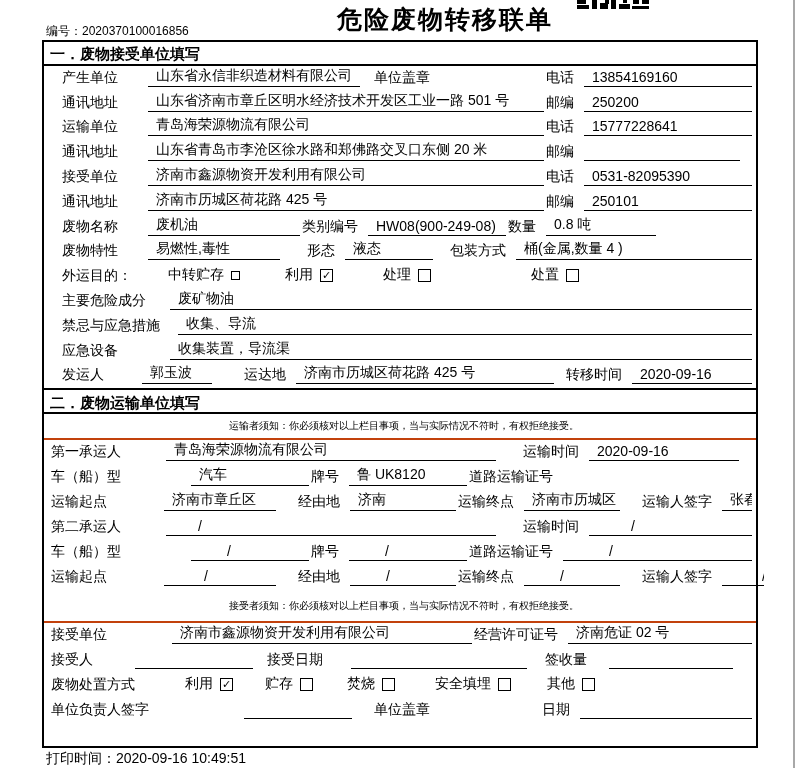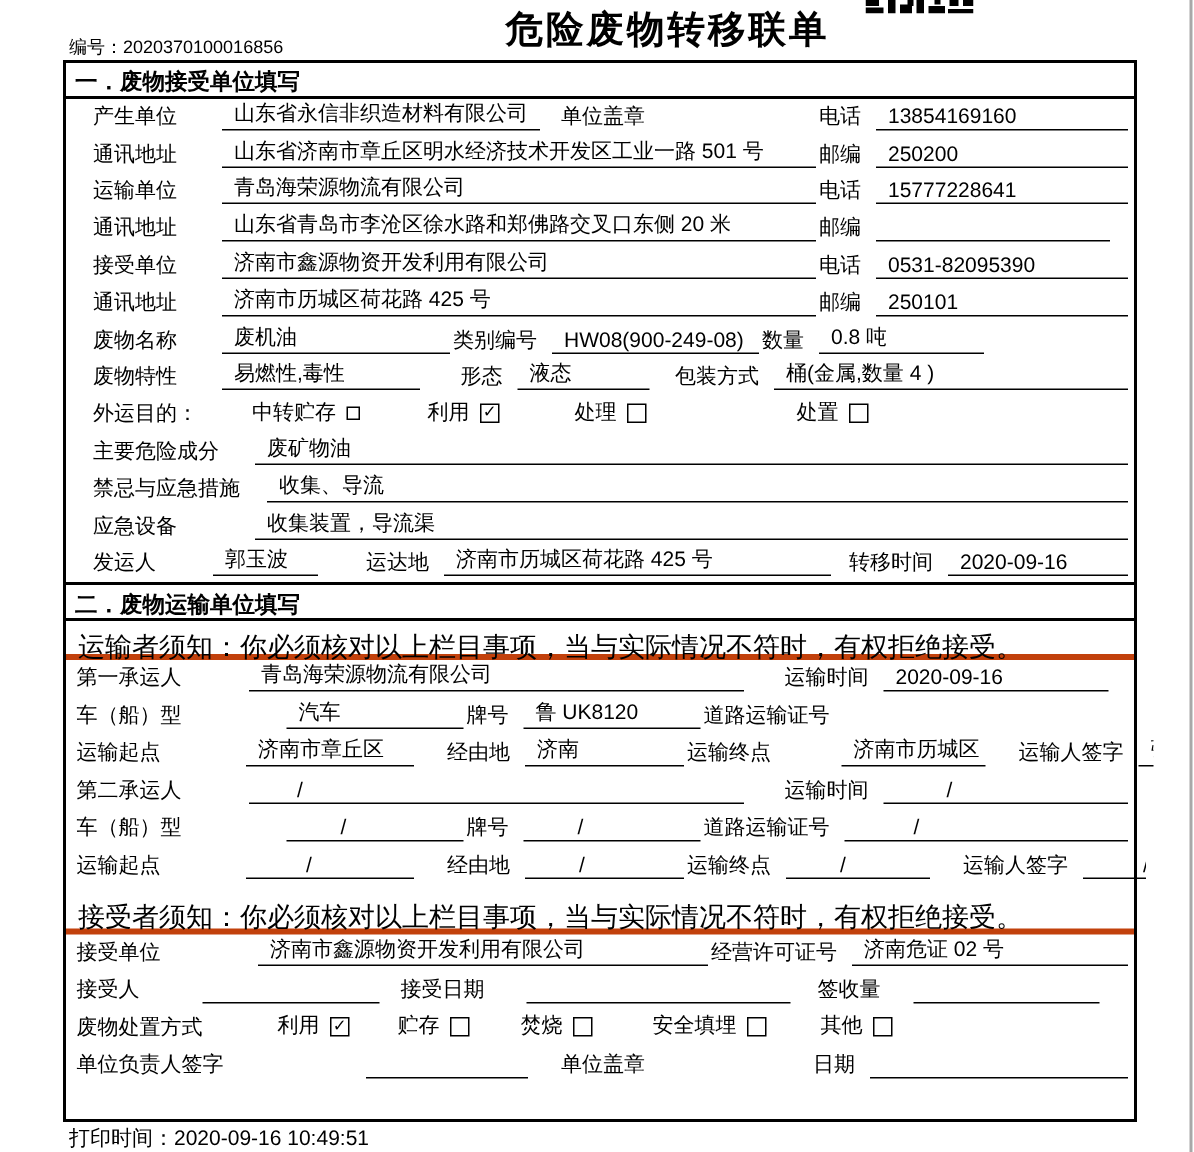--- a/index.html
+++ b/index.html
@@ -21,21 +21,21 @@
     width: 716px; height: 708px;
     border: 2px solid #000; background: #fff;
     display: flex; flex-direction: column;
   }
   .sec-header {
     font-weight: bold; font-size: 15px; height: 24px;
     padding: 3px 0 0 6px; border-bottom: 2px solid #000;
     flex: none; white-space: nowrap;
   }
   .sec2 .sec-header, .sec3 .sec-header { border-top: 2px solid #000; height: 26px; padding-top: 4px; }
-  .notice { font-size: 18px; height: 26px; padding: 5px 0 0 8px; border-bottom: 4px solid #c2410c; flex: none; white-space: nowrap; }
+  .notice { font-size: 10px; height: 26px; padding: 5px 0 0 8px; border-bottom: 2px solid #c2410c; flex: none; white-space: nowrap; text-align: center; }
   .sec3 .notice { height: 33px; padding-top: 9px; }
 
   .frow { display: flex; align-items: flex-end; padding: 0 4px 4px 5px; flex: none; }
   .sec1 .frow { height: 24.8px; padding-left: 16px; }
   .sec2 .frow { height: 25px; }
   .sec3 .frow { height: 25px; }
 
   .lbl { white-space: nowrap; font-size: 14px; padding: 0 10px 0 2px; flex: none; }
   .val {
     border-bottom: 1px solid #000; font-size: 14px; white-space: nowrap;
@@ -216,21 +216,21 @@
         <span class="lbl">道路运输证号</span>
       </div>
       <div class="frow">
         <span class="lbl">运输起点</span>
         <span class="gap" style="width: 47px;"></span>
         <span class="val" style="width: 112px;">济南市章丘区</span>
         <span class="gap" style="width: 20px;"></span>
         <span class="lbl">经由地</span>
         <span class="val" style="width: 106px;">济南</span>
         <span class="lbl">运输终点</span>
-        <span class="val" style="width: 96px; margin-left: 37px;">济南市历城区</span>
+        <span class="val" style="width: 96px;">济南市历城区</span>
         <span class="gap" style="width: 20px;"></span>
         <span class="lbl">运输人签字</span>
         <span class="val" style="flex: 1 1 0%;">张春雷</span>
       </div>
       <div class="frow">
         <span class="lbl">第二承运人</span>
         <span class="gap" style="width: 35px;"></span>
         <span class="val" style="width: 330px; padding-left: 32px;">/</span>
         <span class="gap" style="width: 25px;"></span>
         <span class="lbl">运输时间</span>

